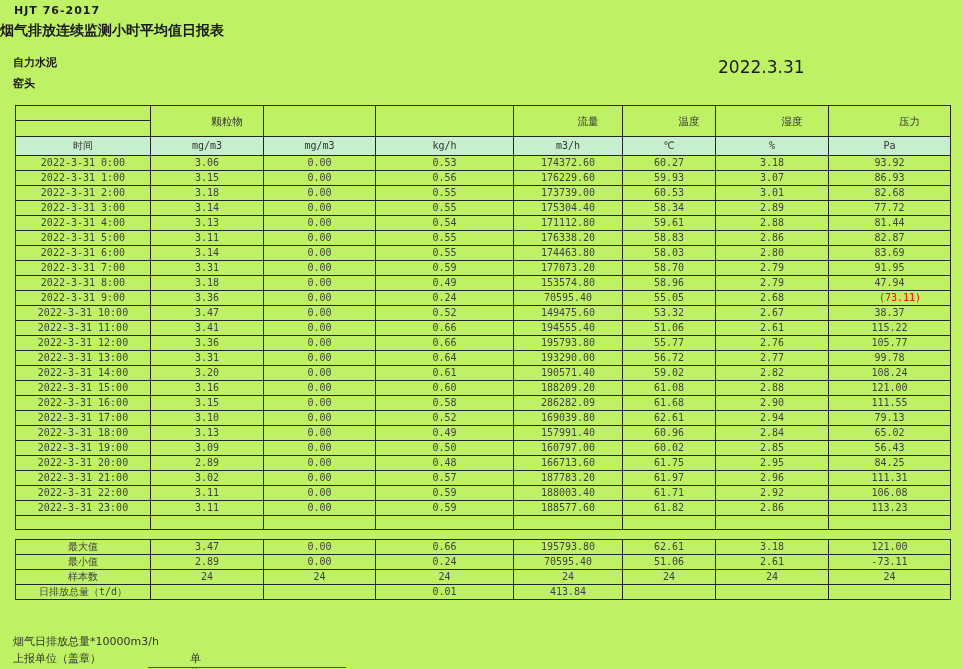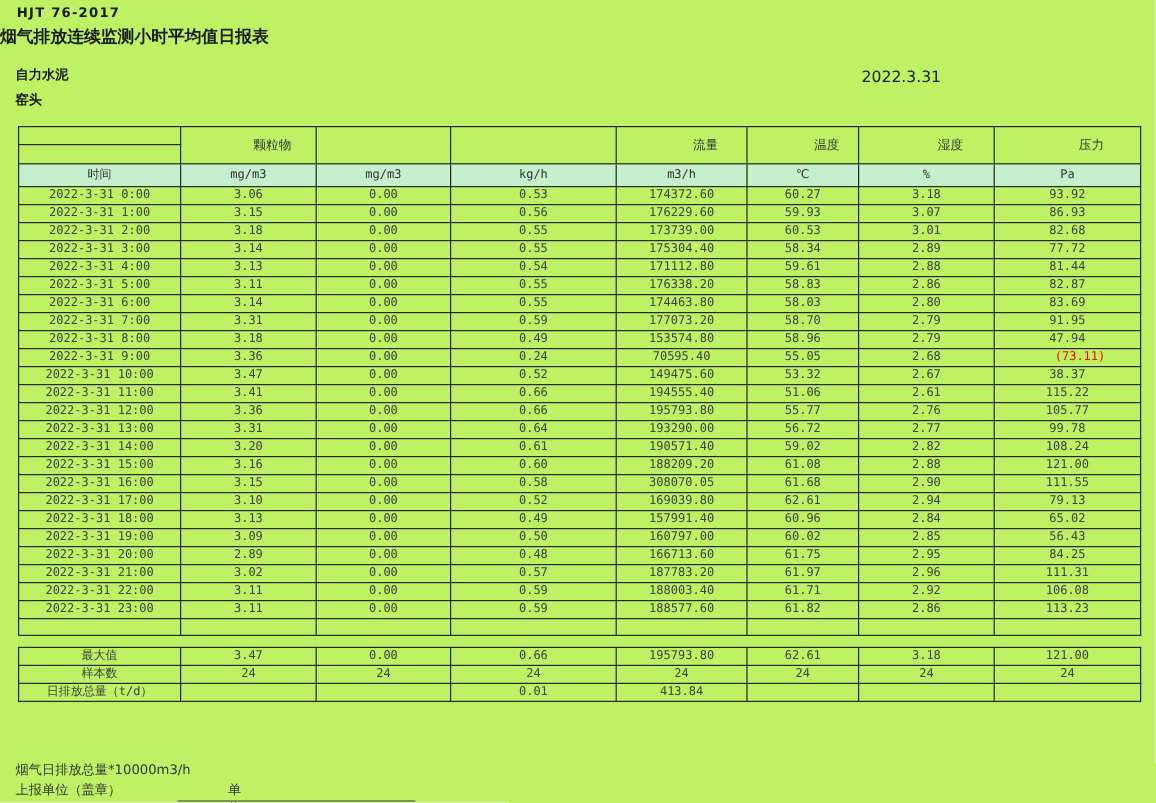--- a/index.html
+++ b/index.html
@@ -4,21 +4,21 @@
 <style>
   html,body{margin:0;padding:0;background:#fff;}
   .page{
     position:relative;width:963px;height:669px;background:#bef264;
     font-family:"DejaVu Sans","Liberation Sans",sans-serif;
     color:#1a1a1a;overflow:hidden;
   }
   .doc-code{position:absolute;left:14px;top:4px;font-size:11px;font-weight:bold;letter-spacing:1px;}
   .title{position:absolute;left:0;top:22px;width:100%;font-size:14px;font-weight:bold;}
   .company{position:absolute;left:13px;top:55px;font-size:11px;font-weight:bold;}
-  .date{position:absolute;left:718px;top:57px;font-size:13px;}
+  .date{position:absolute;left:718px;top:57px;font-size:17px;}
   .station{position:absolute;left:13px;top:76px;font-size:11px;font-weight:bold;}
 
   .tables{position:absolute;left:15px;top:105px;width:935px;}
   table{
     border-collapse:collapse;table-layout:fixed;width:935px;
     font-family:"DejaVu Sans Mono","DejaVu Sans",monospace;
     font-size:10px;color:#3f3f3f;
   }
   td{
     border:1px solid #262626;height:14px;line-height:14px;padding:0;
@@ -243,21 +243,21 @@
             <td>188209.20</td>
             <td>61.08</td>
             <td>2.88</td>
             <td>121.00</td>
           </tr>
           <tr>
             <td>2022-3-31 16:00</td>
             <td>3.15</td>
             <td>0.00</td>
             <td>0.58</td>
-            <td>308070.05</td>
+            <td>286282.09</td>
             <td>61.68</td>
             <td>2.90</td>
             <td>111.55</td>
           </tr>
           <tr>
             <td>2022-3-31 17:00</td>
             <td>3.10</td>
             <td>0.00</td>
             <td>0.52</td>
             <td>169039.80</td>
@@ -354,20 +354,30 @@
             <td>最大值</td>
             <td>3.47</td>
             <td>0.00</td>
             <td>0.66</td>
             <td>195793.80</td>
             <td>62.61</td>
             <td>3.18</td>
             <td>121.00</td>
           </tr>
           <tr>
+            <td>最小值</td>
+            <td>2.89</td>
+            <td>0.00</td>
+            <td>0.24</td>
+            <td>70595.40</td>
+            <td>51.06</td>
+            <td>2.61</td>
+            <td>-73.11</td>
+          </tr>
+          <tr>
             <td>样本数</td>
             <td>24</td>
             <td>24</td>
             <td>24</td>
             <td>24</td>
             <td>24</td>
             <td>24</td>
             <td>24</td>
           </tr>
           <tr>

